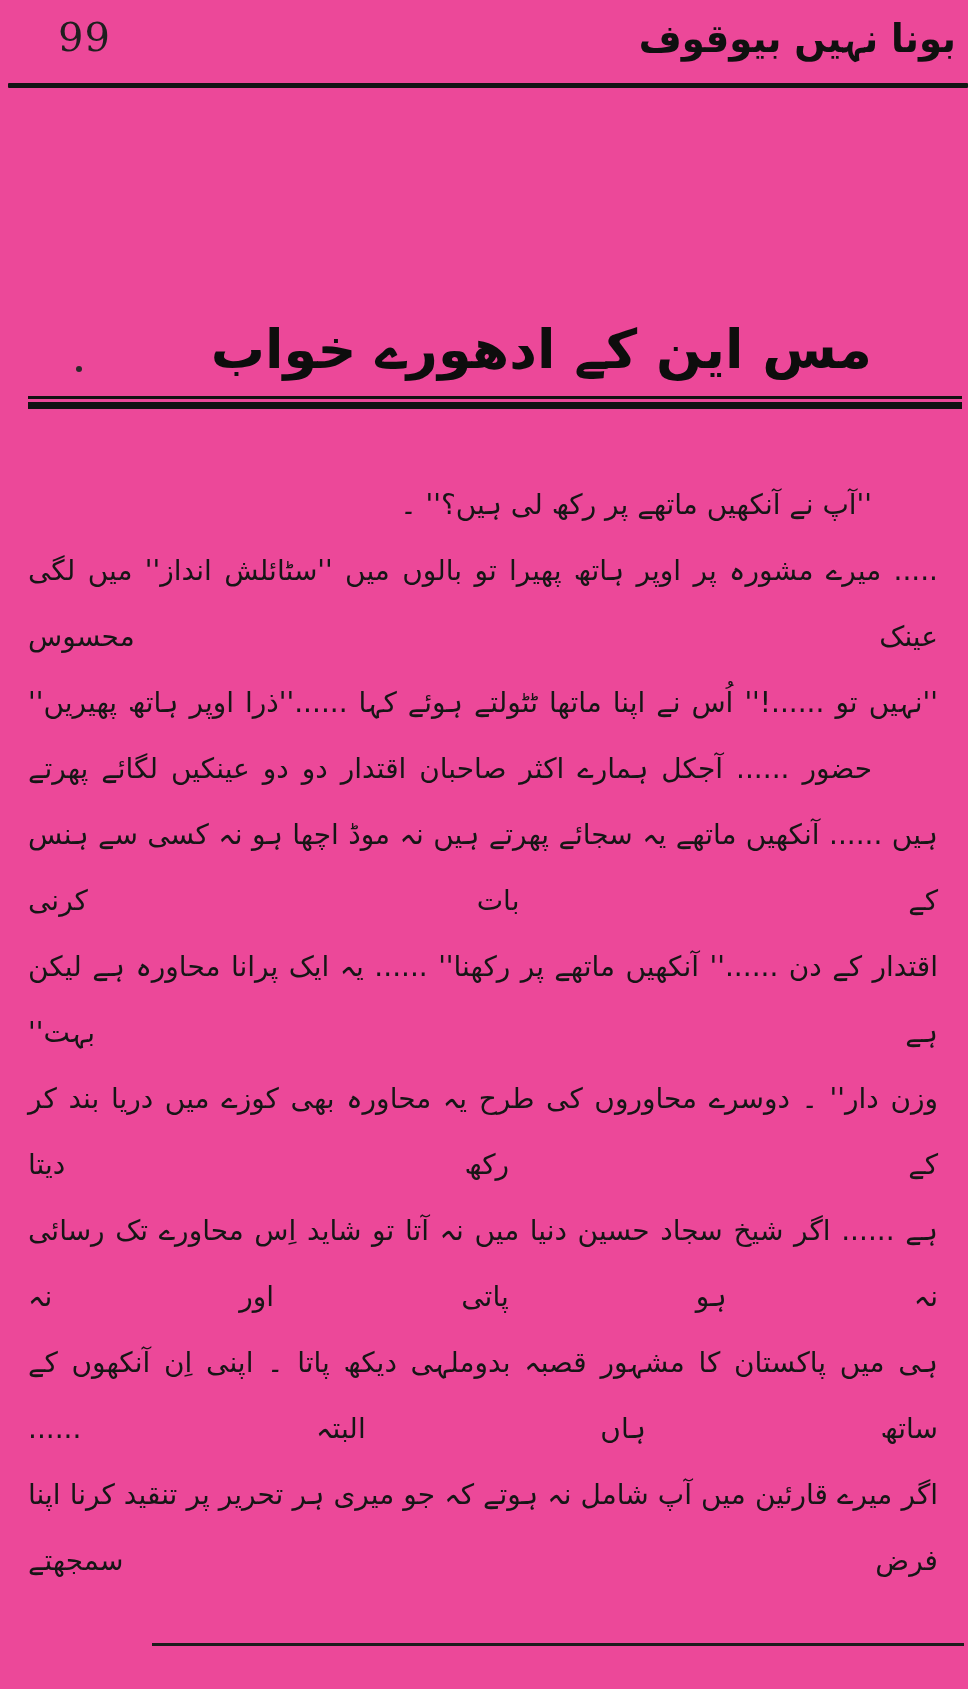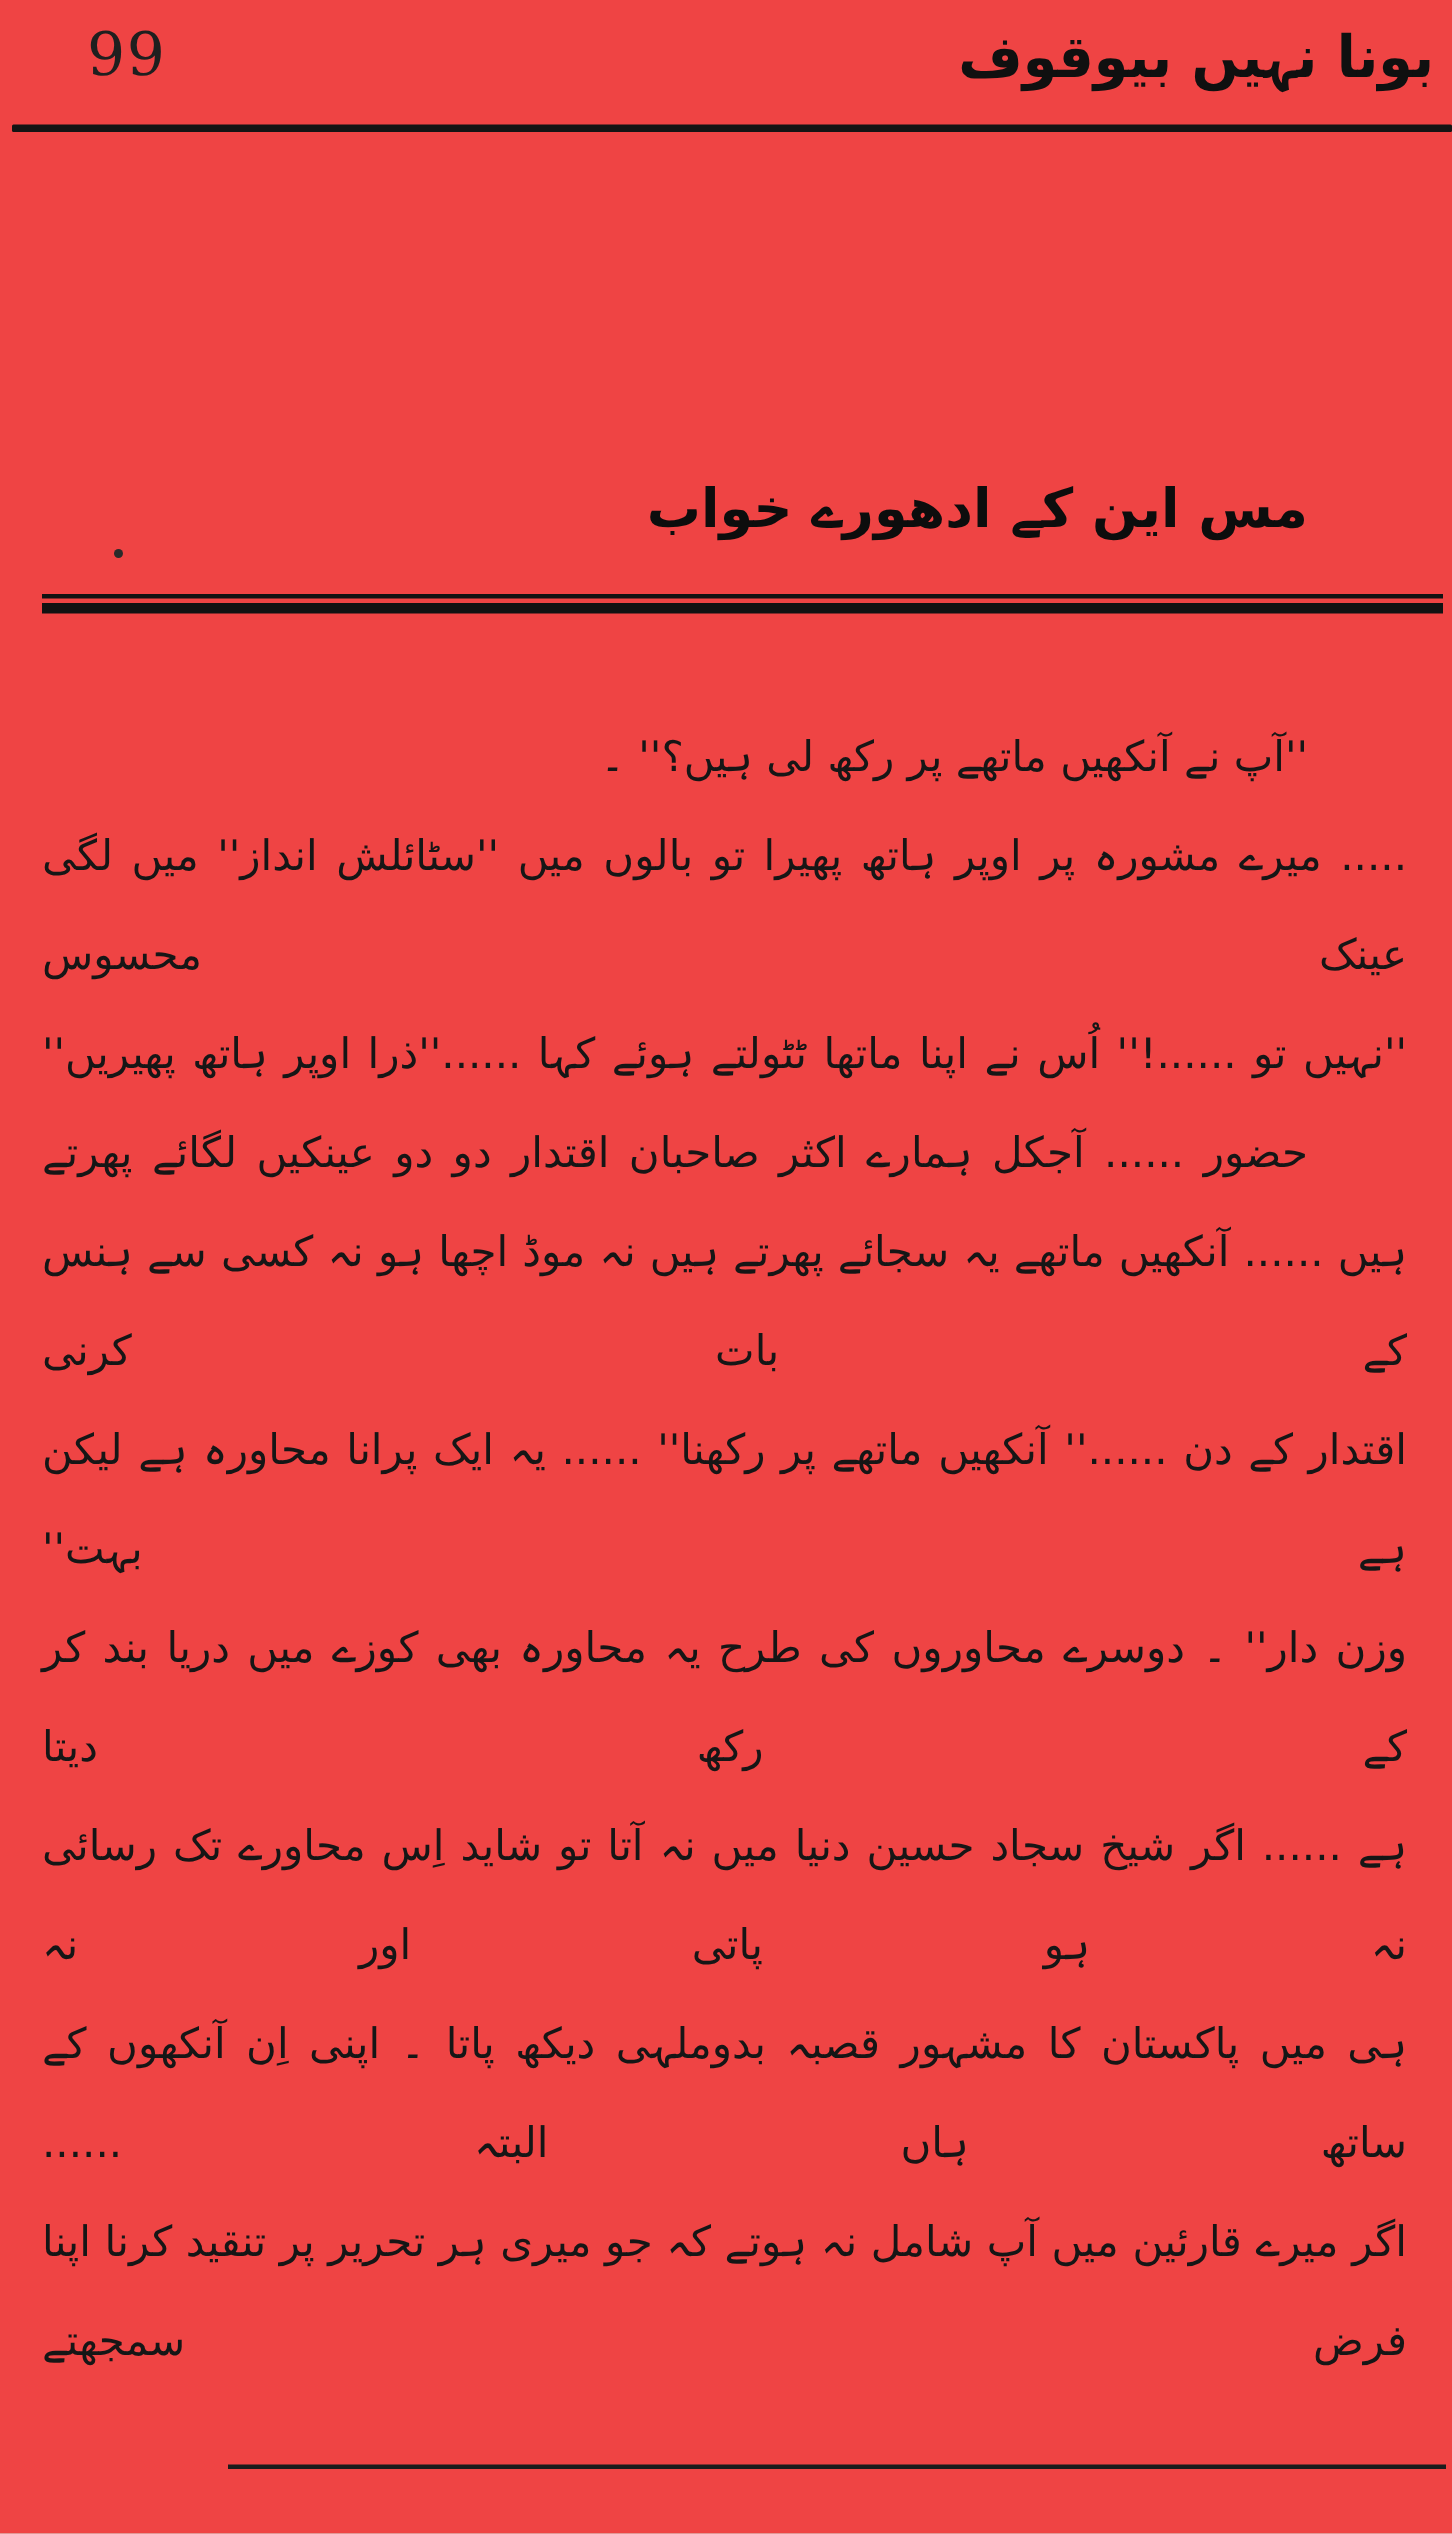--- a/index.html
+++ b/index.html
@@ -1,21 +1,21 @@
 <!DOCTYPE html>
 <html lang="ur"><head>
 <meta charset="utf-8">
 <style>
   * { margin:0; padding:0; box-sizing:border-box; }
   html,body { background:#d9d9d5; }
   .page {
     position:relative;
     width:968px; height:1689px;
     margin:0 auto;
-    background:#ef4444;
+    background:#ec4899;
     color:#141414;
     font-family:"DejaVu Sans", sans-serif;
     overflow:hidden;
   }
   .header {
     position:absolute; top:14px; left:58px; right:12px;
     display:flex; justify-content:space-between; align-items:flex-end;
   }
   .page-number {
     font-family:"DejaVu Serif", serif;
@@ -28,21 +28,21 @@
   }
   .top-rule {
     position:absolute; top:83px; left:8px; right:0;
     height:5px; background:#141414; border-radius:1px;
   }
   .chapter {
     position:absolute; top:318px; left:34px; right:96px;
     direction:rtl; text-align:right;
   }
   .chapter-title {
-    font-size:36px; font-weight:bold; color:#0d0d0d;
+    font-size:54px; font-weight:bold; color:#0d0d0d;
     letter-spacing:-1px;
   }
   .scan-dot {
     position:absolute; top:366px; left:76px;
     width:6px; height:6px; background:#2a2a2a; border-radius:50%;
   }
   .chapter-rule {
     position:absolute; top:396px; left:28px; right:6px;
     height:13px;
     border-top:3px solid #121212;

